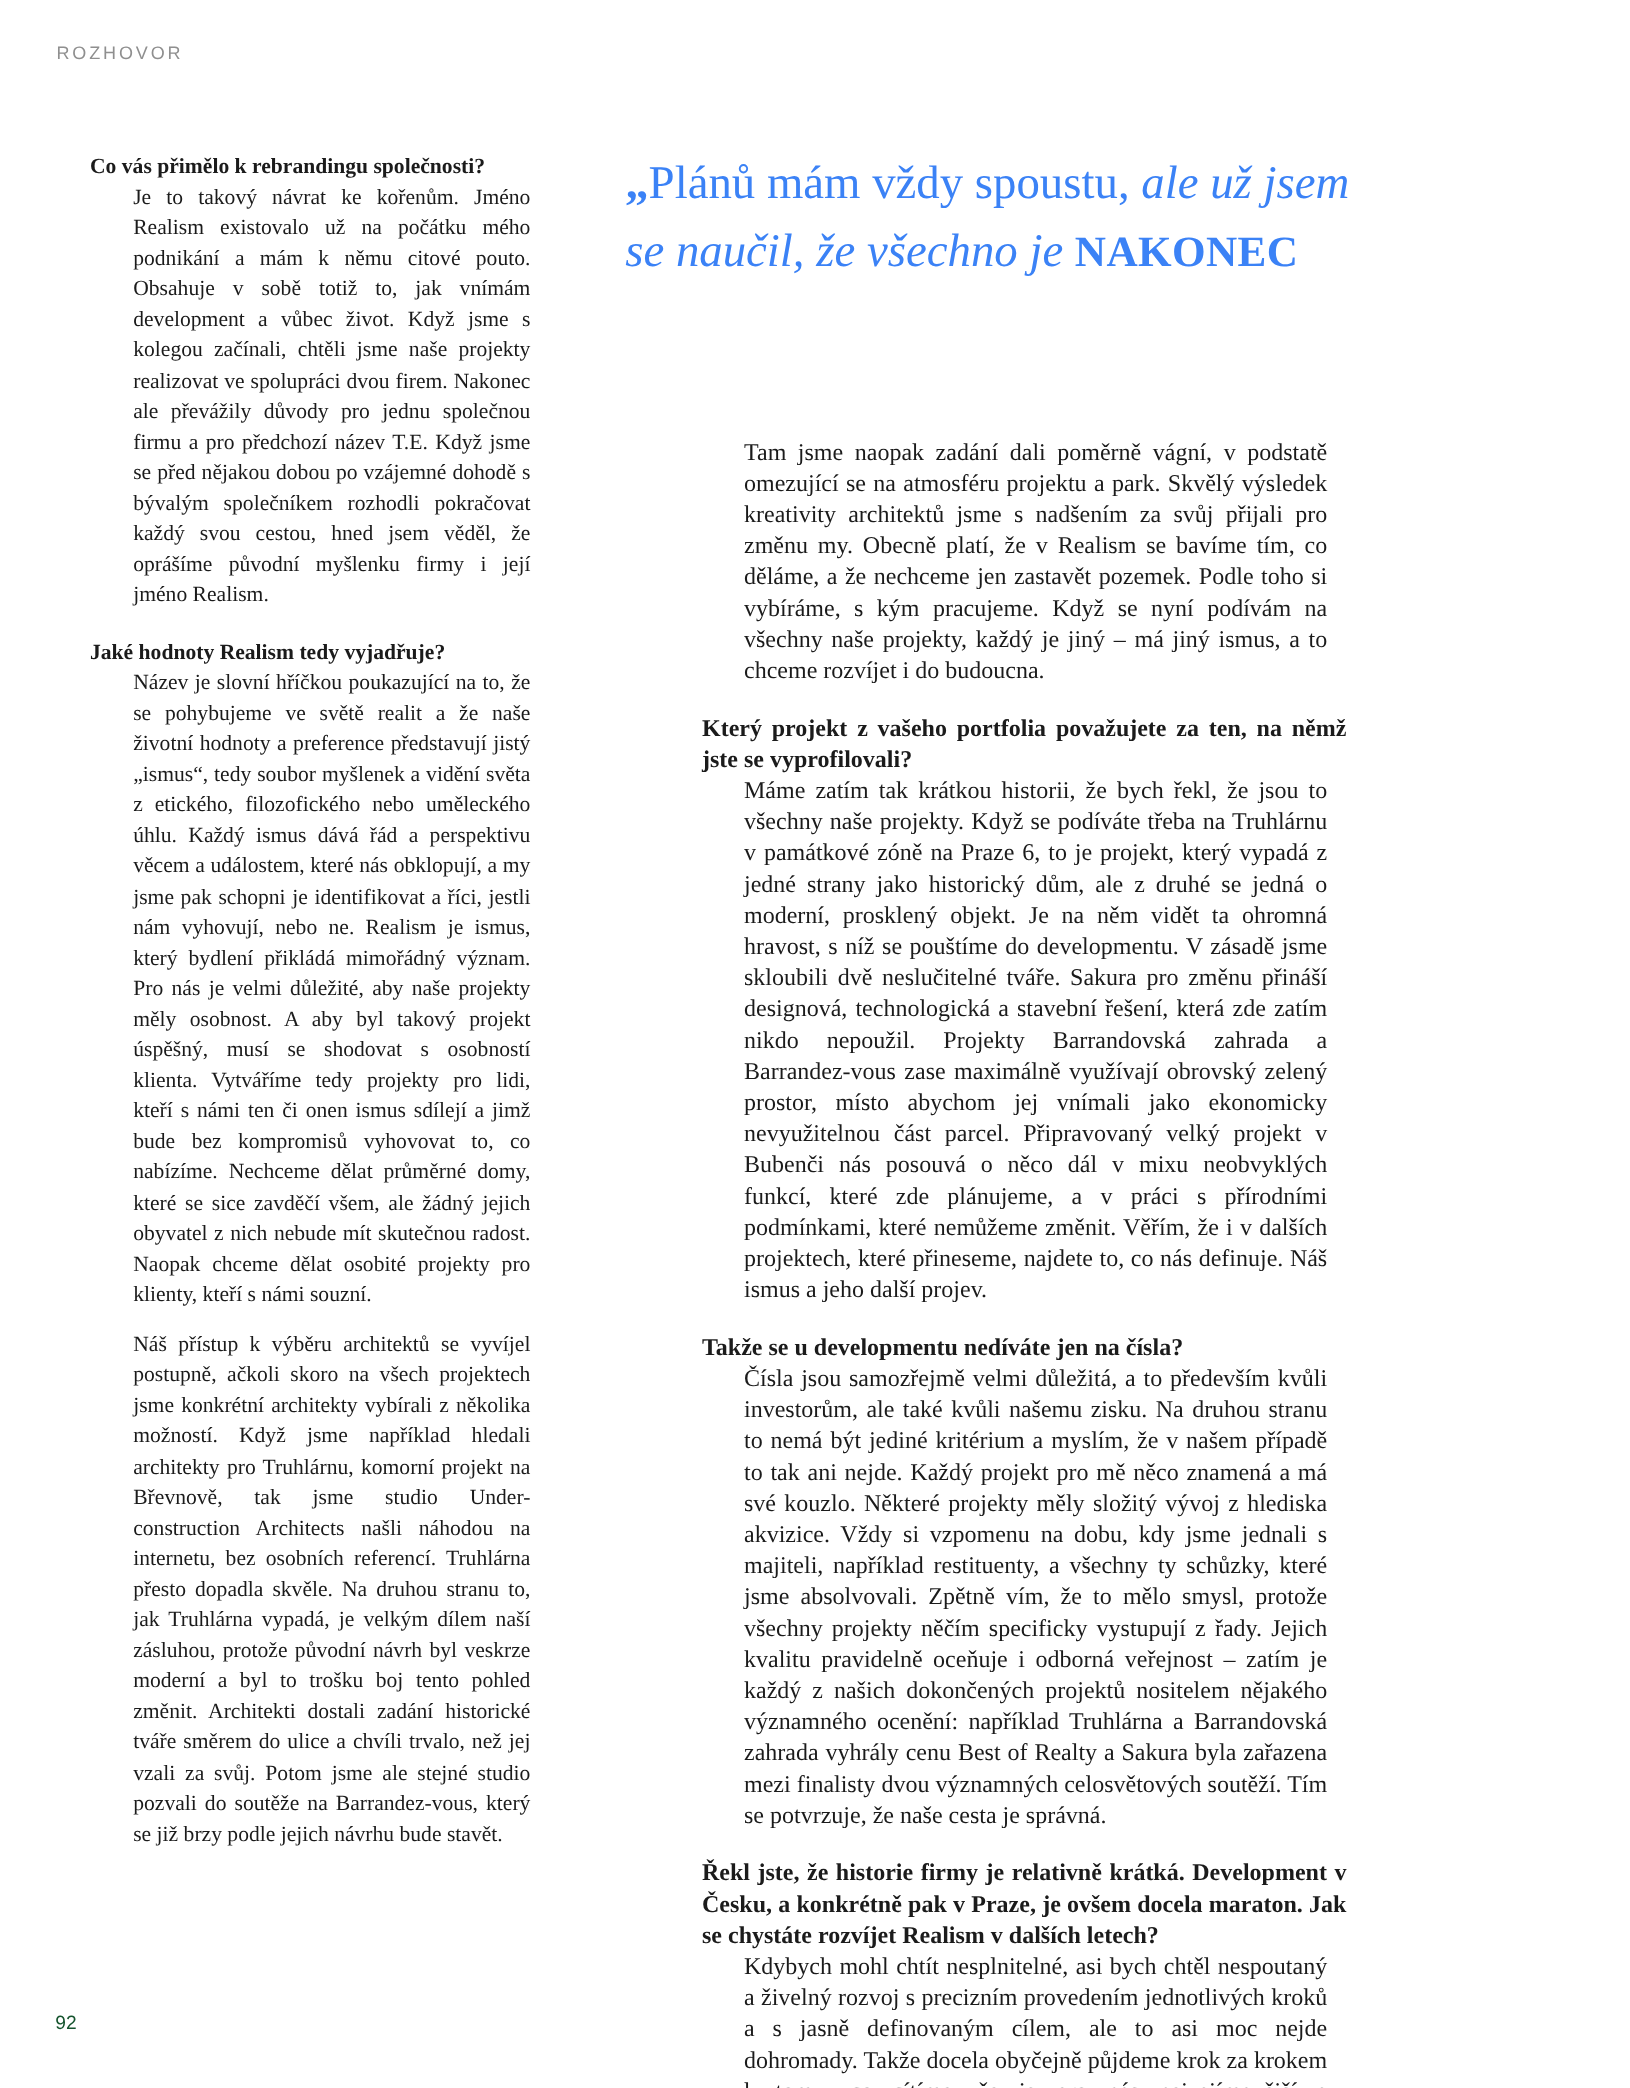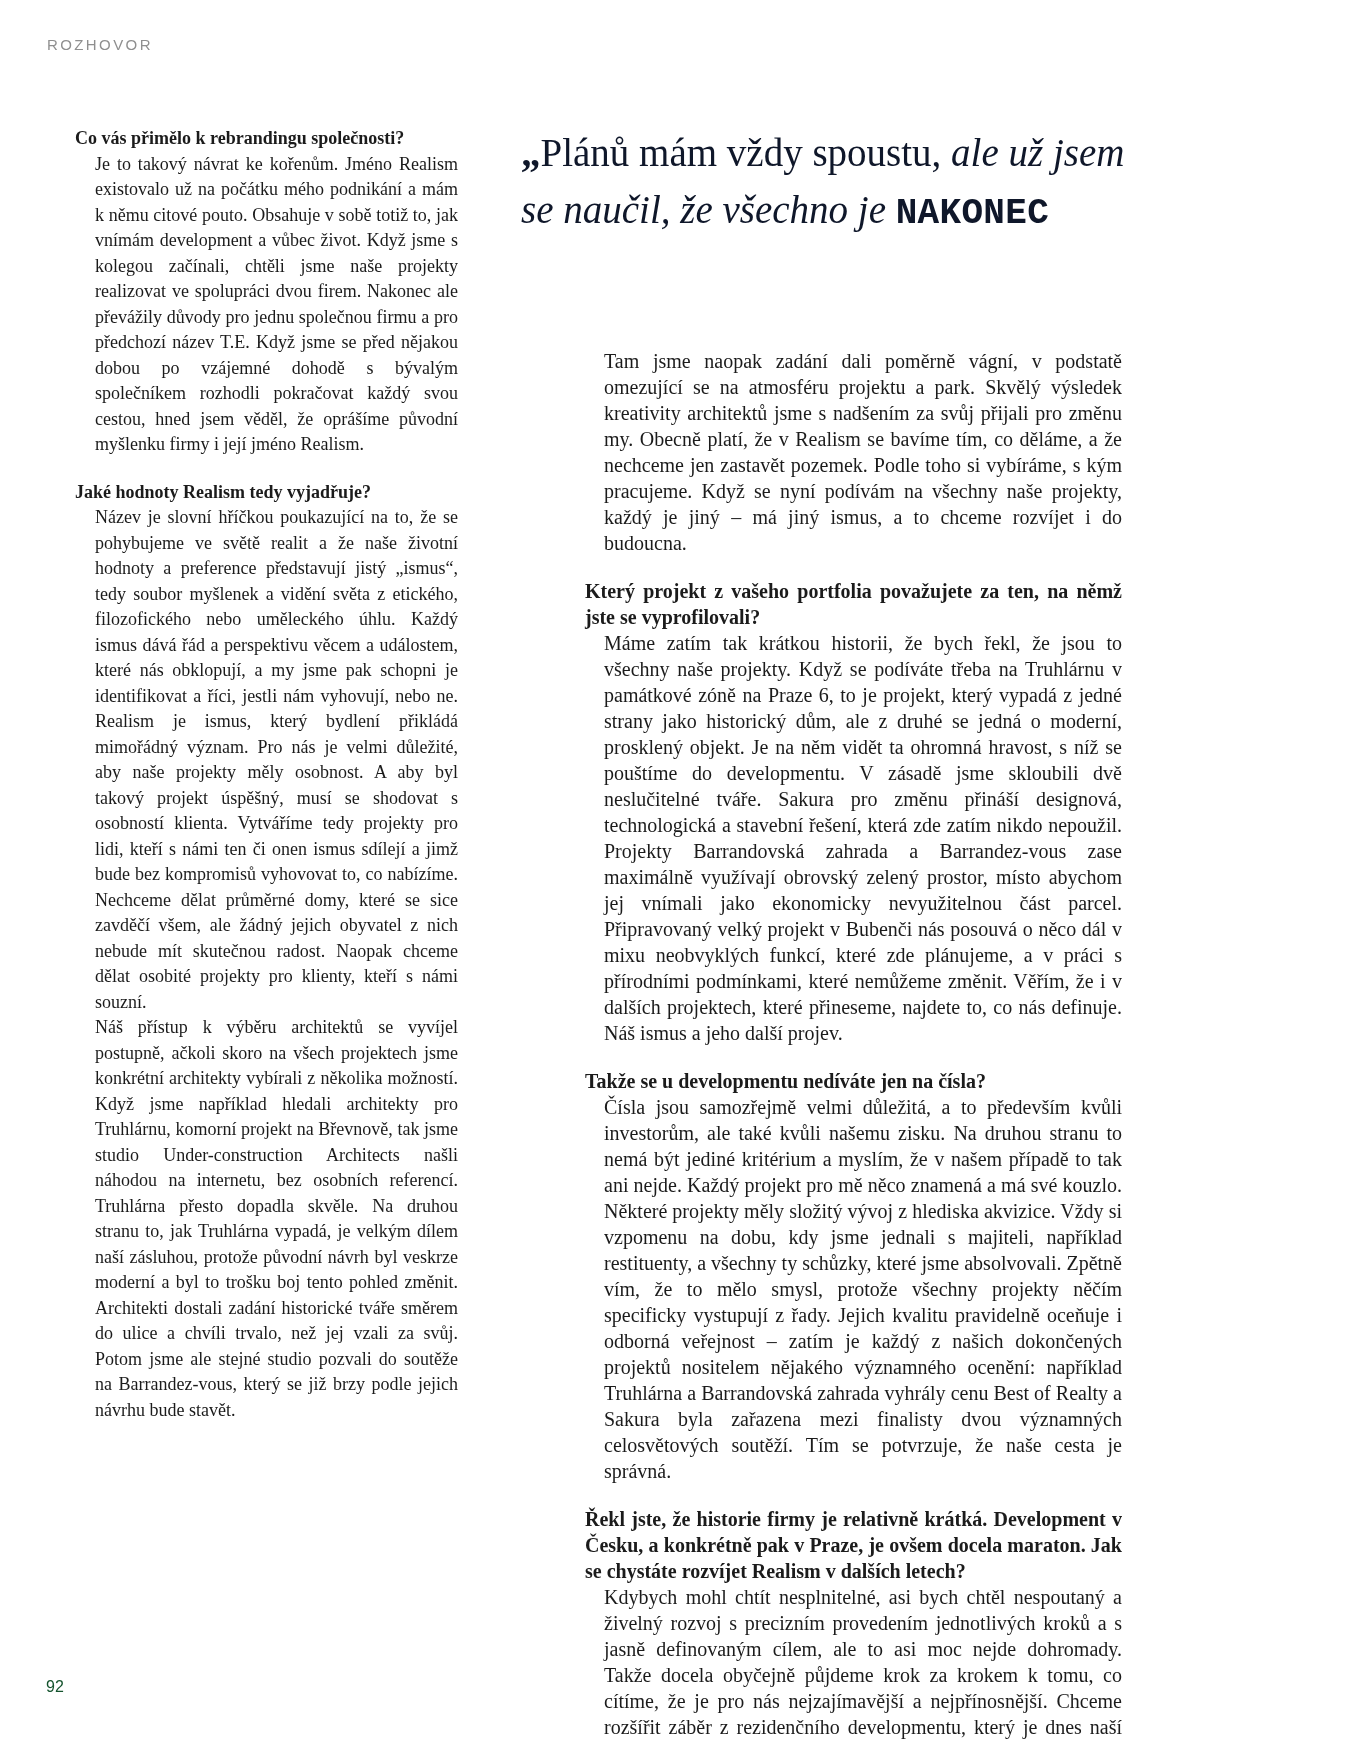--- a/index.html
+++ b/index.html
@@ -32,27 +32,27 @@
   }
 
   
   .pull-quote {
     position: absolute;
     left: 521px;
     top: 124px;
     width: 648px;
     font-size: 39px;
     line-height: 57px;
-    color: #0f172a;
+    color: #3b82f6;
   }
   .pq-line { white-space: nowrap; }
   .pq-open, .pq-close { font-weight: 700; }
   .pq-italic { font-style: italic; }
   .pq-caps {
-    font-family: Liberation Mono, monospace;
+    font-family: Liberation Serif, serif;
     font-weight: 700;
     font-size: 36px;
     letter-spacing: 0.3px;
   }
 
   
   .col {
     position: absolute;
     text-align: justify;
     hyphens: auto;
@@ -72,21 +72,21 @@
     font-size: 20px;
     line-height: 26px;
   }
   .q {
     font-weight: 700;
     margin: 0;
   }
   .col .q + .a { margin-top: 0; }
   .col .a + .q, .col .a + .q, .q:not(:first-child) { margin-top: 22px; }
   .a {
-    margin: 0;
+    margin: 16px;
   }
   .col-left .a { padding-left: 20px; }
   .col-right .a { padding-left: 19px; }
 </style>
 </head>
 <body>
 
 <div class="page">
 
   <div class="kicker">ROZHOVOR</div>

